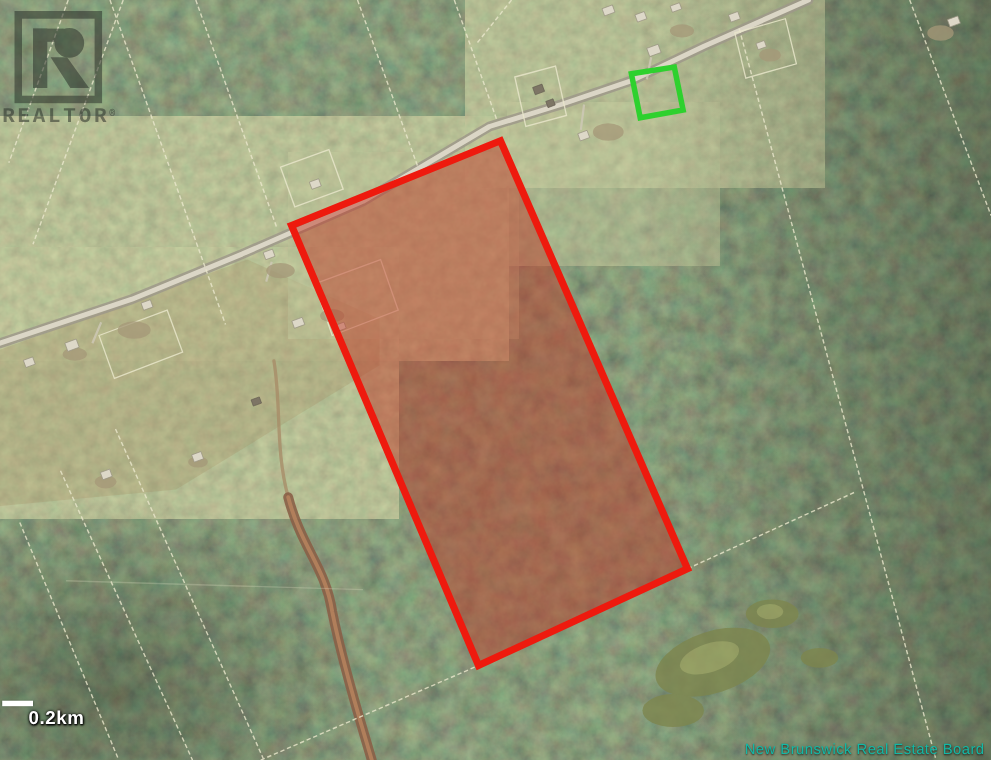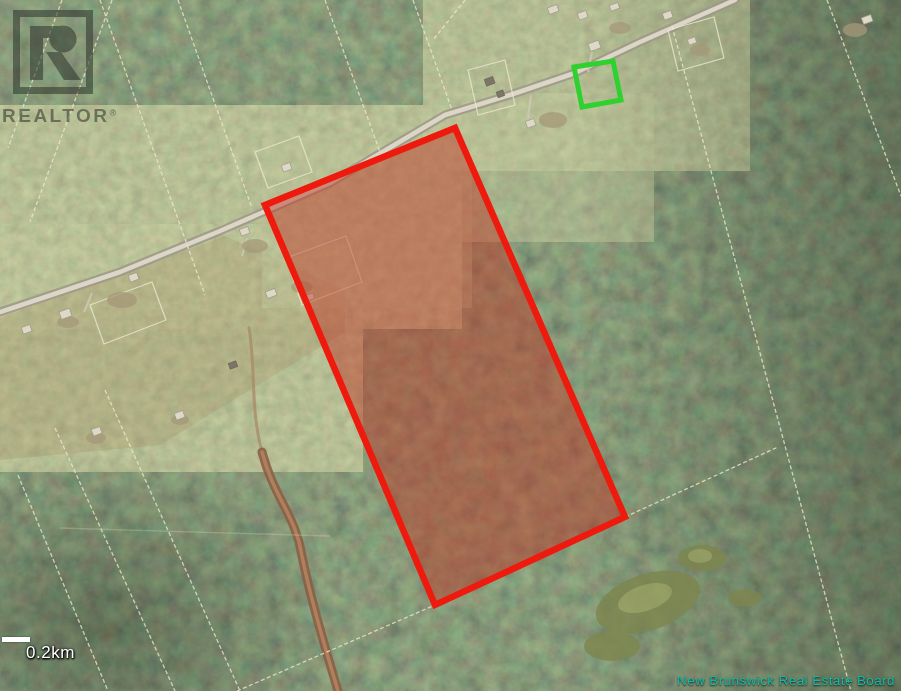--- a/index.html
+++ b/index.html
@@ -10,32 +10,32 @@
   svg.map{position:absolute;left:0;top:0;display:block;}
 
   
   .subject-boundary{stroke-width:6.5;stroke-linejoin:miter;}
   .poi-marker{fill:none;stroke-width:5;stroke-linejoin:miter;}
 
   
   .watermark{position:absolute;left:2px;top:10px;width:130px;opacity:.55;color:#2c322b;}
   .watermark .logo{display:block;margin-left:11px;}
   .wordmark{
-    margin-top:11px;font-size:19px;font-weight:700;letter-spacing:2.5px;
-    color:#2c322b;white-space:nowrap;
+    margin-top:1px;font-size:19px;font-weight:700;letter-spacing:2.5px;
+    color:#2c322b;white-space:nowrap;font-family:Liberation Mono, monospace;
   }
   .wordmark sup{font-size:9px;letter-spacing:0;vertical-align:6px;}
 
   
   .scalebar-line{
     position:absolute;left:2px;top:637px;width:28px;height:5px;background:#ffffff;
     box-shadow:0 0 2px rgba(0,0,0,.55);
   }
   .scalebar-label{
-    position:absolute;left:26px;top:643px;font-size:17px;font-weight:400;color:#ffffff;
+    position:absolute;left:26px;top:643px;font-size:17px;font-weight:700;color:#ffffff;
     text-shadow:0 1px 2px #000,0 0 3px #000,1px 1px 2px #000;letter-spacing:.5px;
   }
 
   
   .attribution{
     position:absolute;right:6px;bottom:3px;font-size:13.5px;color:#14b8a6;
     text-shadow:0 1px 2px rgba(0,0,0,.85);letter-spacing:.4px;
   }
 </style>
 </head>

